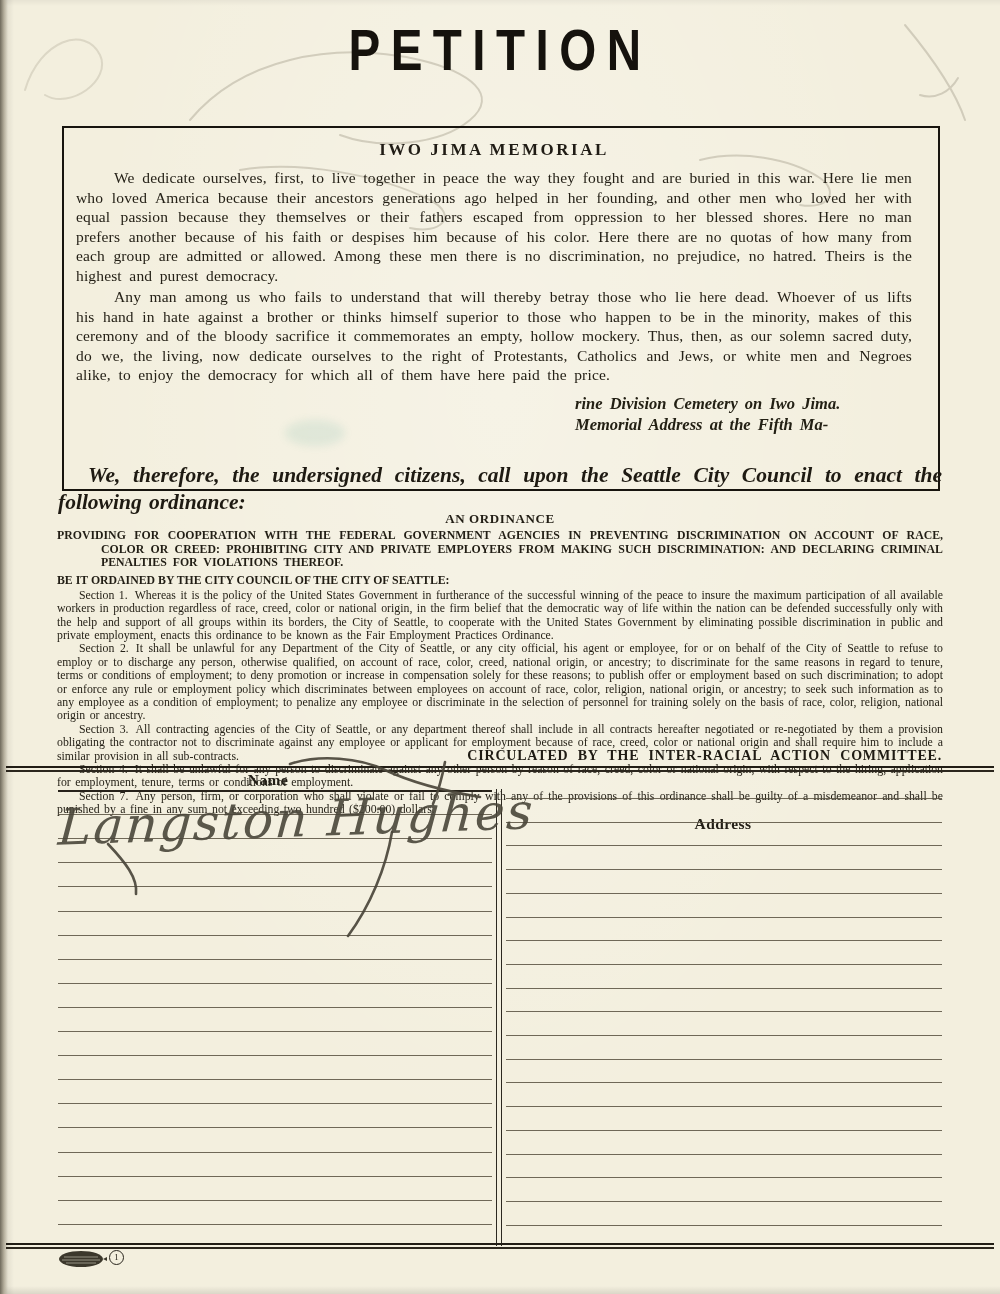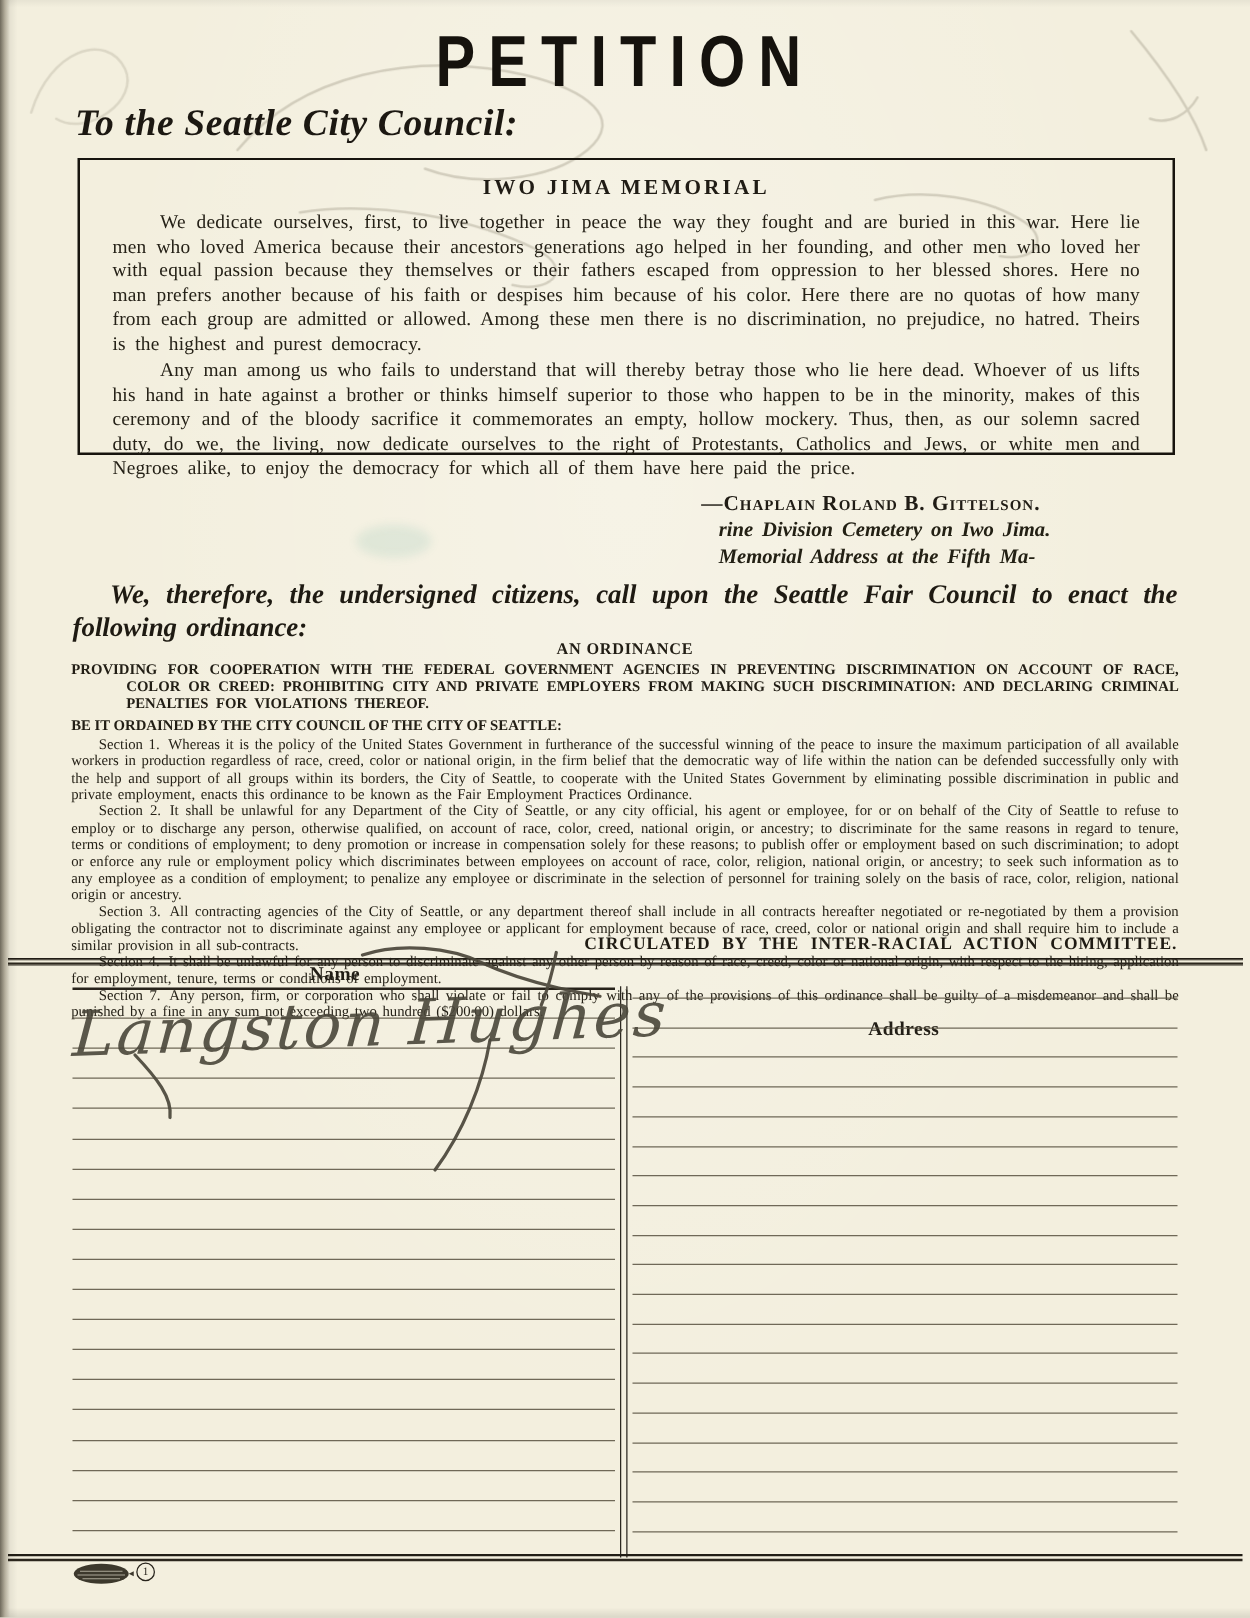--- a/index.html
+++ b/index.html
@@ -20,23 +20,23 @@
     top:16px; left:0; width:1000px; text-align:center;
     font-family:"Liberation Sans", sans-serif;
     font-weight:800; font-size:58px; letter-spacing:0.22em;
     color:#15120d; transform:scaleX(0.82); transform-origin:50% 50%;
   }
   .salutation{
     top:82px; left:60px; font-style:italic; font-weight:bold;
     font-size:30px; color:#1c1812; letter-spacing:0.5px;
   }
   .memorial-box{
-    top:126px; left:62px; width:878px; height:238px;
+    top:126px; left:62px; width:878px; height:365px;
     border:2.5px solid #17140e; box-sizing:border-box;
-    padding:10px 26px 8px 26px;
+    padding:10px 26px 8px 12px;
   }
   .memorial-heading{
     text-align:center; font-size:17px; letter-spacing:2.5px;
     color:#201c15; margin:2px 0 8px 0; font-weight:600;
   }
   .memorial-p{
     font-size:15.5px; line-height:19.5px; text-align:justify;
     text-indent:38px; word-spacing:3.5px; letter-spacing:0.15px;
     margin:0 0 2px 0; color:#252117;
   }
@@ -121,35 +121,33 @@
       <path d="M25,90 C40,40 85,25 100,55 C112,80 70,110 45,95" opacity="0.7"></path>
       <path d="M190,120 C240,60 330,40 420,60 C470,72 500,95 470,120 C440,145 380,150 340,135"></path>
       <path d="M240,170 C300,160 380,175 430,200 C460,216 440,235 410,228"></path>
       <path d="M905,25 C930,55 955,90 965,120 M920,95 C935,100 950,92 958,78"></path>
       <path d="M700,160 C740,150 790,158 820,178 C840,192 828,210 800,205"></path>
       <path d="M560,440 C600,420 660,415 700,430" opacity="0.5"></path>
     </g>
   </svg>
 
   <div class="abs petition-title">PETITION</div>
-  <div class="abs salutation">To the Seattle City Council:</div>
 
   <div class="abs memorial-box">
     <div class="memorial-heading">IWO JIMA MEMORIAL</div>
     <p class="memorial-p">We dedicate ourselves, first, to live together in peace the way they fought and are buried in this war. Here lie men who loved America because their ancestors generations ago helped in her founding, and other men who loved her with equal passion because they themselves or their fathers escaped from oppression to her blessed shores. Here no man prefers another because of his faith or despises him because of his color. Here there are no quotas of how many from each group are admitted or allowed. Among these men there is no discrimination, no prejudice, no hatred. Theirs is the highest and purest democracy.</p>
     <p class="memorial-p">Any man among us who fails to understand that will thereby betray those who lie here dead. Whoever of us lifts his hand in hate against a brother or thinks himself superior to those who happen to be in the minority, makes of this ceremony and of the bloody sacrifice it commemorates an empty, hollow mockery. Thus, then, as our solemn sacred duty, do we, the living, now dedicate ourselves to the right of Protestants, Catholics and Jews, or white men and Negroes alike, to enjoy the democracy for which all of them have here paid the price.</p>
     <div class="attribution-block">
-      <div class="attribution-name">—Chaplain Roland B. Gittelson.</div>
       <div class="attribution-src">rine Division Cemetery on Iwo Jima.</div>
       <div class="attribution-src">Memorial Address at the Fifth Ma-</div>
     </div>
   </div>
   <div class="abs smudge"></div>
 
-  <div class="abs call-to-action">We, therefore, the undersigned citizens, call upon the Seattle Fair Council to enact the following ordinance:</div>
+  <div class="abs call-to-action">We, therefore, the undersigned citizens, call upon the Seattle City Council to enact the following ordinance:</div>
 
   <div class="abs ordinance">
     <div class="ord-heading">AN ORDINANCE</div>
     <p class="ord-preamble">PROVIDING FOR COOPERATION WITH THE FEDERAL GOVERNMENT AGENCIES IN PREVENTING DISCRIMINATION ON ACCOUNT OF RACE, COLOR OR CREED: PROHIBITING CITY AND PRIVATE EMPLOYERS FROM MAKING SUCH DISCRIMINATION: AND DECLARING CRIMINAL PENALTIES FOR VIOLATIONS THEREOF.</p>
     <p class="ord-enacting">BE IT ORDAINED BY THE CITY COUNCIL OF THE CITY OF SEATTLE:</p>
     <p class="ord-section"><span class="sec-label">Section 1.</span><span>Whereas it is the policy of the United States Government in furtherance of the successful winning of the peace to insure the maximum participation of all available workers in production regardless of race, creed, color or national origin, in the firm belief that the democratic way of life within the nation can be defended successfully only with the help and support of all groups within its borders, the City of Seattle, to cooperate with the United States Government by eliminating possible discrimination in public and private employment, enacts this ordinance to be known as the Fair Employment Practices Ordinance.</span></p>
     <p class="ord-section"><span class="sec-label">Section 2.</span><span>It shall be unlawful for any Department of the City of Seattle, or any city official, his agent or employee, for or on behalf of the City of Seattle to refuse to employ or to discharge any person, otherwise qualified, on account of race, color, creed, national origin, or ancestry; to discriminate for the same reasons in regard to tenure, terms or conditions of employment; to deny promotion or increase in compensation solely for these reasons; to publish offer or employment based on such discrimination; to adopt or enforce any rule or employment policy which discriminates between employees on account of race, color, religion, national origin, or ancestry; to seek such information as to any employee as a condition of employment; to penalize any employee or discriminate in the selection of personnel for training solely on the basis of race, color, religion, national origin or ancestry.</span></p>
     <p class="ord-section"><span class="sec-label">Section 3.</span><span>All contracting agencies of the City of Seattle, or any department thereof shall include in all contracts hereafter negotiated or re-negotiated by them a provision obligating the contractor not to discriminate against any employee or applicant for employment because of race, creed, color or national origin and shall require him to include a similar provision in all sub-contracts.</span></p>
     <p class="ord-section"><span class="sec-label">Section 4.</span><span>It shall be unlawful for any person to discriminate against any other person by reason of race, creed, color or national origin, with respect to the hiring, application for employment, tenure, terms or conditions of employment.</span></p>
     <p class="ord-section"><span class="sec-label">Section 7.</span><span>Any person, firm, or corporation who shall violate or fail to comply with any of the provisions of this ordinance shall be guilty of a misdemeanor and shall be punished by a fine in any sum not exceeding two hundred ($200.00) dollars.</span></p>

